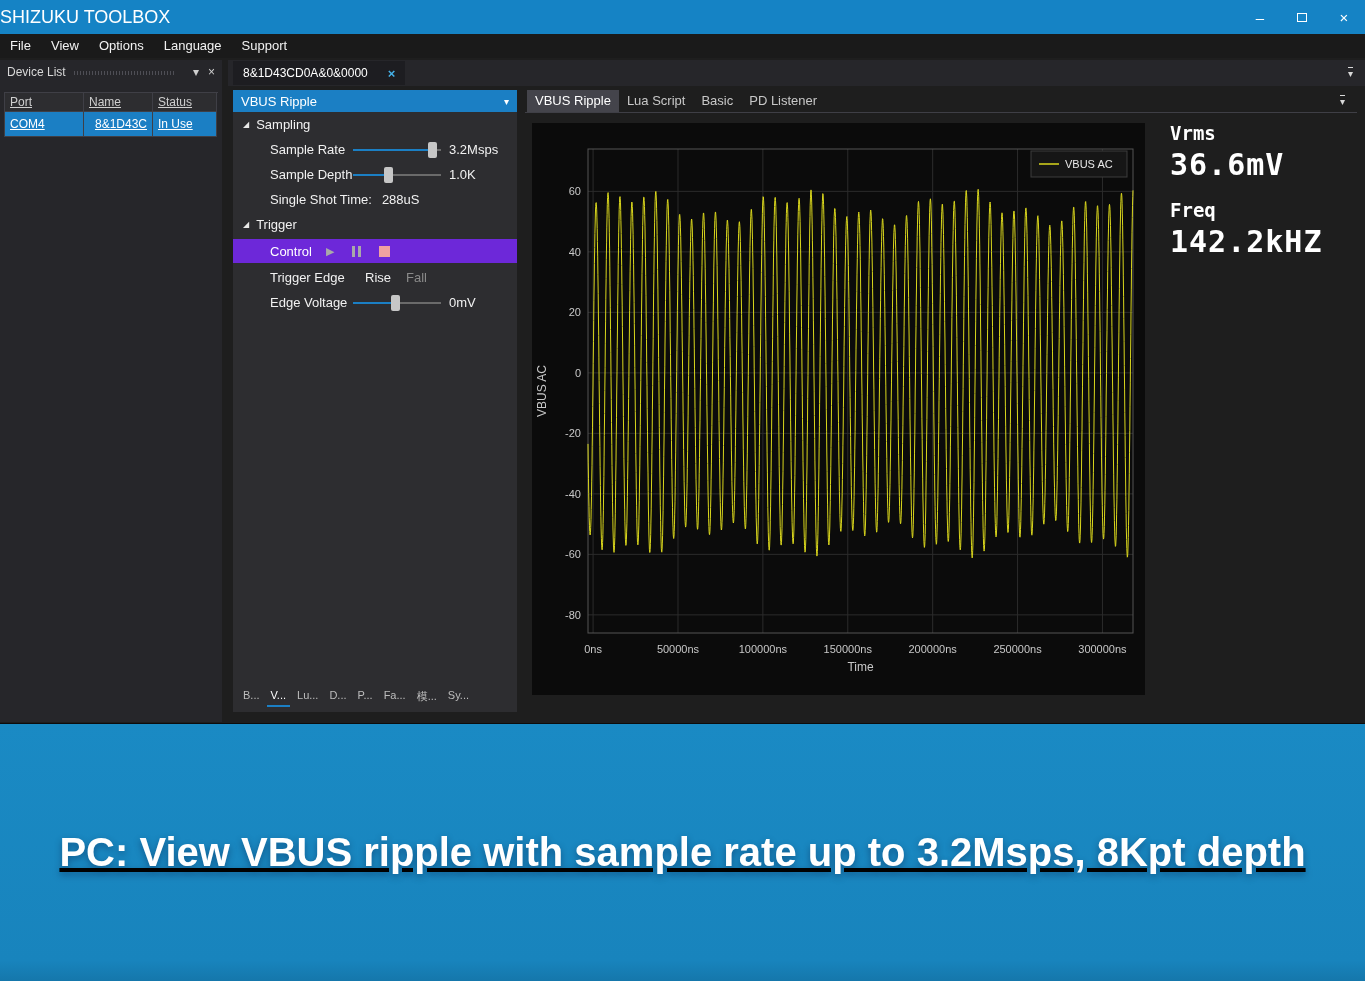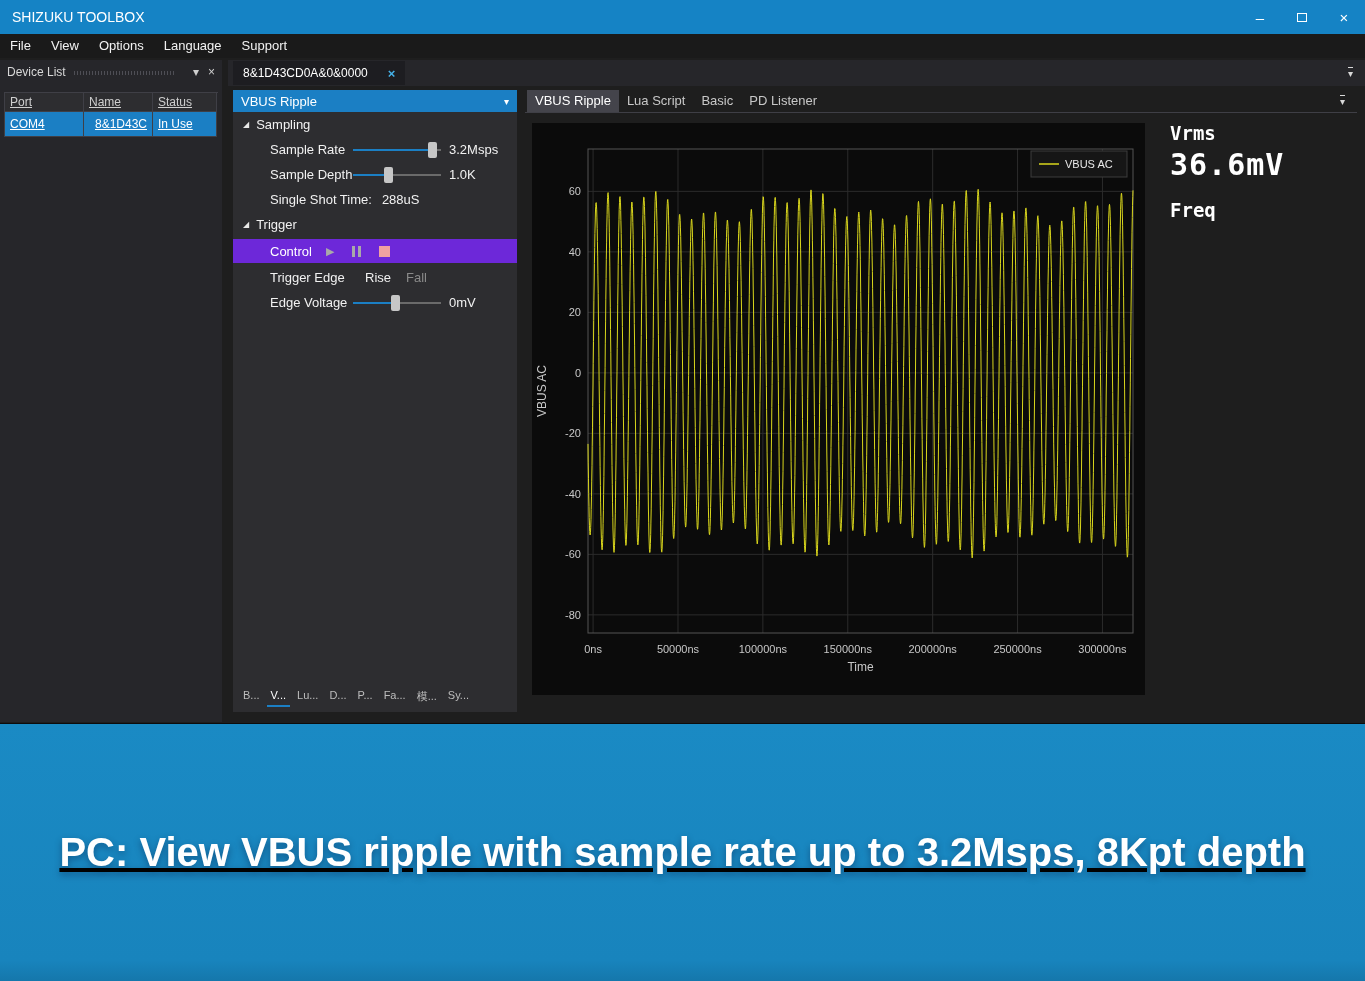--- a/index.html
+++ b/index.html
@@ -2,21 +2,21 @@
 <html><head>
 <meta charset="utf-8">
 <style>
   * { margin:0; padding:0; box-sizing:border-box; }
   html,body { width:1365px; height:981px; overflow:hidden; background:#1e1e1e;
               font-family:"Liberation Sans", sans-serif; }
 
   
   .titlebar { position:absolute; left:0; top:0; width:1365px; height:34px; background:#1583c5;
               display:flex; align-items:center; color:#fff; }
-  .title { margin-left:12px; font-size:14px; }
+  .title { font-size:18px; }
   .win-btns { margin-left:auto; display:flex; height:100%; }
   .wbtn { width:42px; height:100%; display:flex; align-items:center; justify-content:center;
           font-size:15px; color:#fff; cursor:default; }
   .max-icon { width:10px; height:9px; border:1px solid #fff; display:inline-block; }
 
   
   .menubar { position:absolute; left:0; top:34px; width:1365px; height:24px; background:#1a1a1a;
              display:flex; align-items:center; color:#f2f2f2; font-size:13px; }
   .menu-item { padding:0 10px; line-height:24px; }
 
@@ -273,19 +273,20 @@
         <text x="533" y="45" fill="#e8e8e8" font-size="11">VBUS AC</text>
       </svg>
   </div>
   <div class="measures">
     <div>
       <div class="m-label">Vrms</div>
       <div class="m-value">36.6mV</div>
     </div>
     <div>
       <div class="m-label">Freq</div>
+      <div class="m-value">142.2kHZ</div>
     </div>
   </div>
 </div>
 
 <div class="banner">
   <span>PC: View VBUS ripple with sample rate up to 3.2Msps, 8Kpt depth</span>
 </div>
 
 </body></html>

